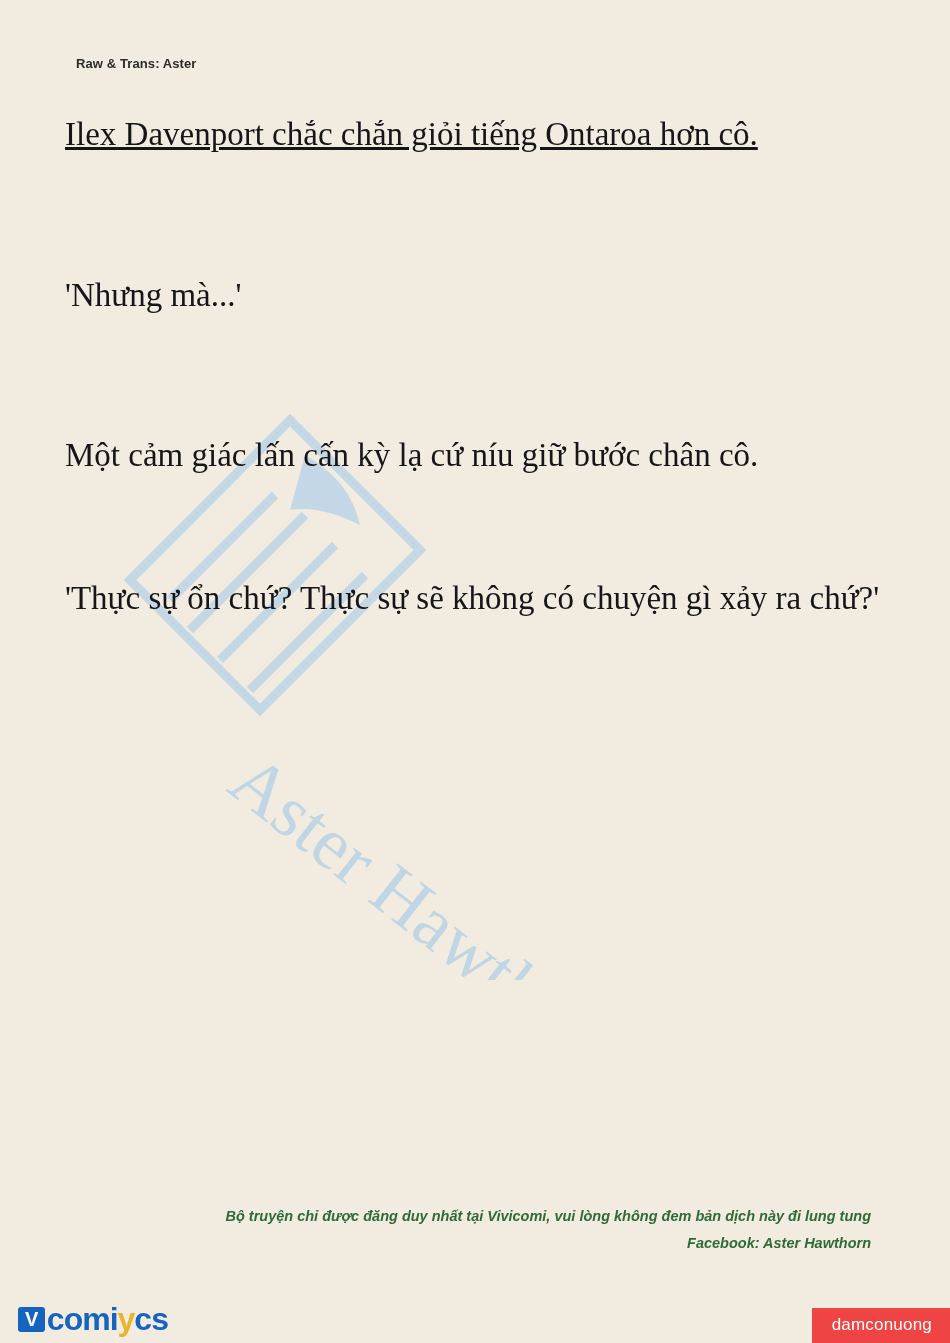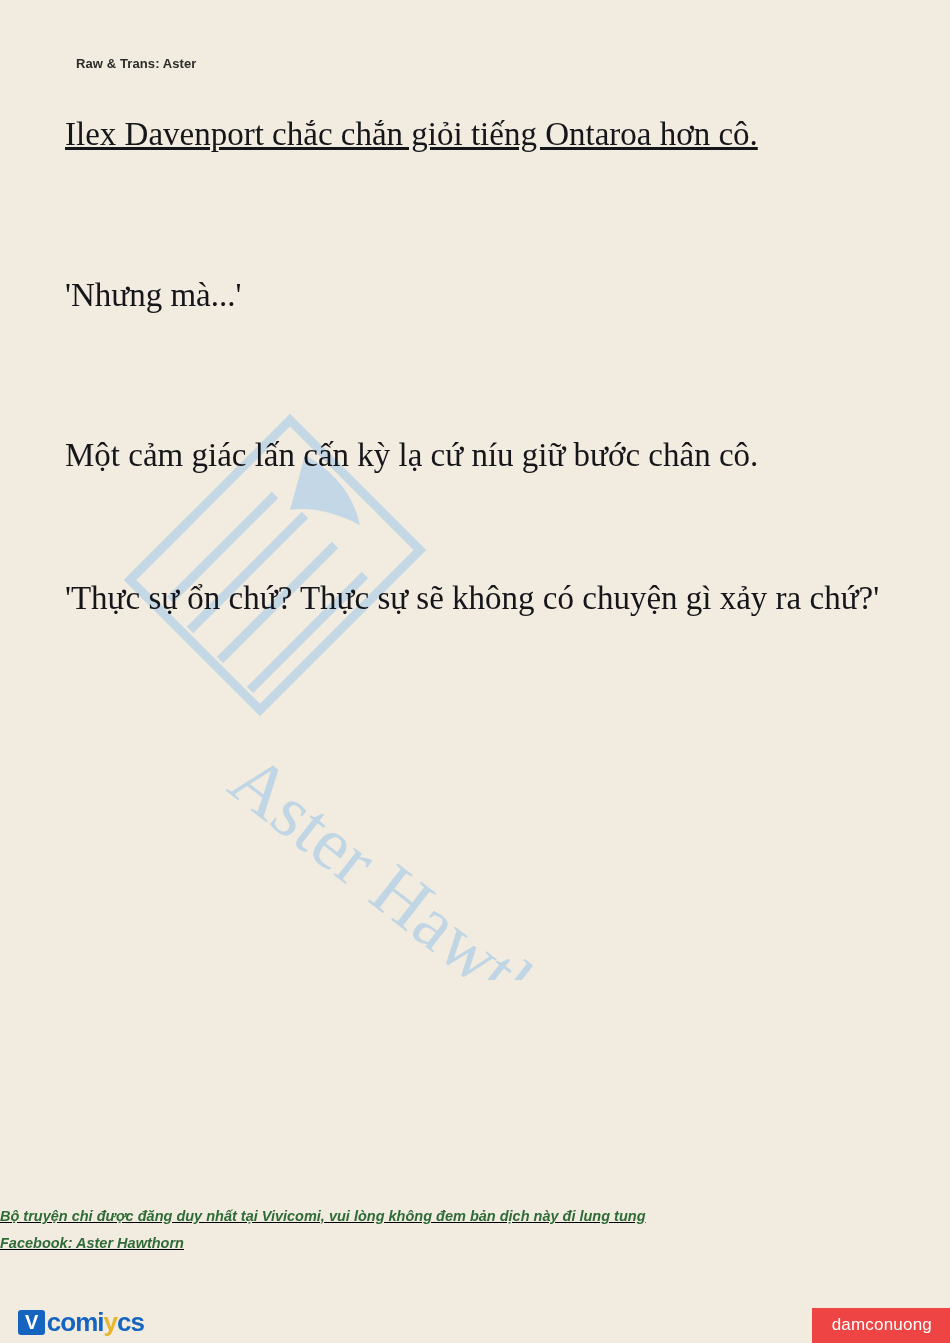--- a/index.html
+++ b/index.html
@@ -65,23 +65,22 @@
   .para.p2 { margin-bottom: 92px; }
   .para.p3 { margin-bottom: 106px; }
   .para.p4 { margin-bottom: 90px; }
   .para.p5 { margin-bottom: 0; font-family: Liberation Serif, serif; }
 
   .footer-note {
     position: absolute;
     left: 0;
     top: 1203px;
     width: 871px;
-    text-align: left;
+    text-align: right;
     z-index: 3;
-    text-decoration: underline;
   }
   .footer-note div {
     font-size: 14.5px;
     font-weight: bold;
     font-style: italic;
     color: #2e6b36;
     line-height: 1.85;
   }
 
   .bottom-bar {
@@ -104,21 +103,21 @@
     background: #1565c0;
     color: #ffffff;
     font-weight: bold;
     font-size: 20px;
     padding: 2px 7px 3px 7px;
     border-radius: 3px;
     line-height: 1;
     letter-spacing: -0.5px;
   }
   .logo-text {
-    font-size: 26px;
+    font-size: 32px;
     font-weight: bold;
     color: #1565c0;
     letter-spacing: -1px;
     margin-left: 2px;
     line-height: 1;
   }
   .logo-text .y { color: #e8b52a; }
 
   .bottom-bar .right-tag {
     position: absolute;

